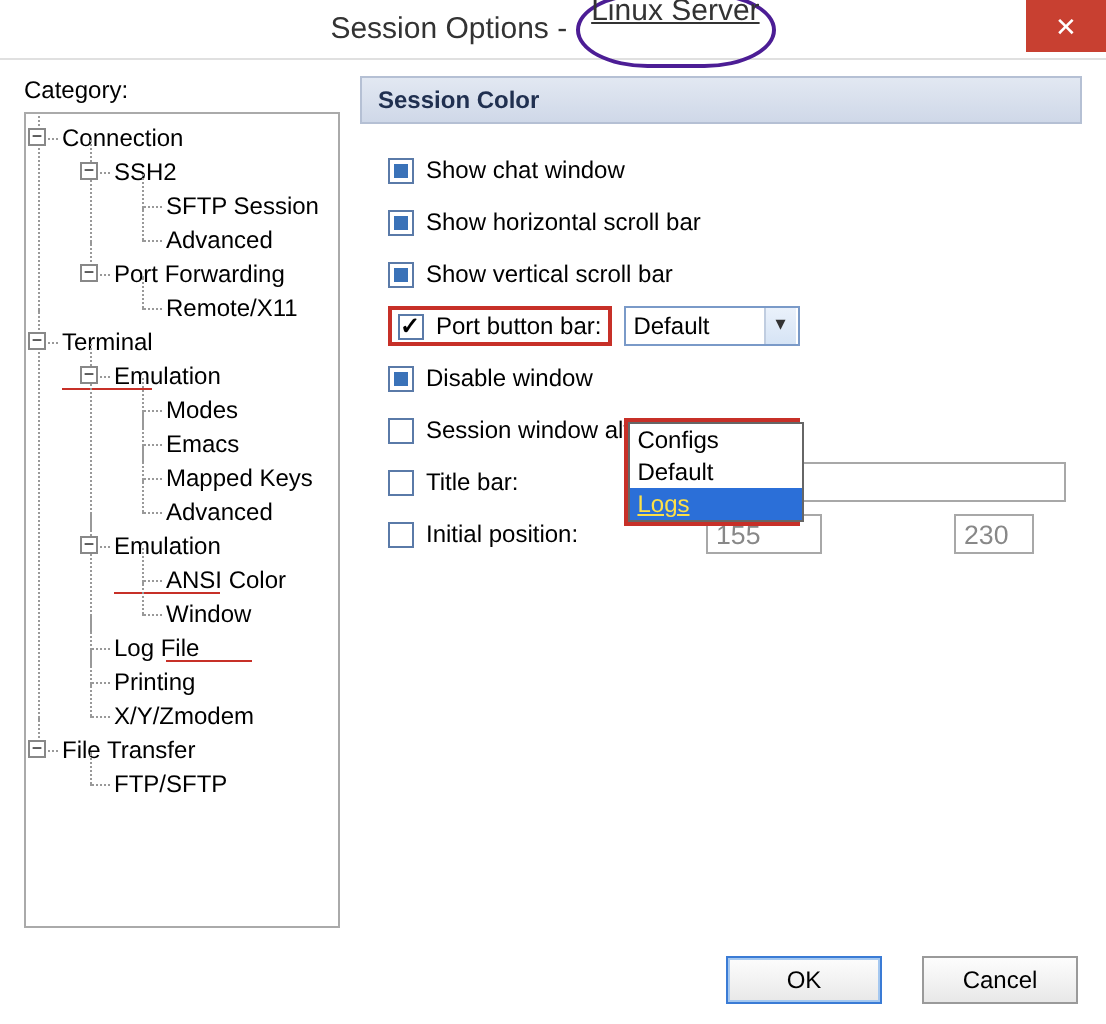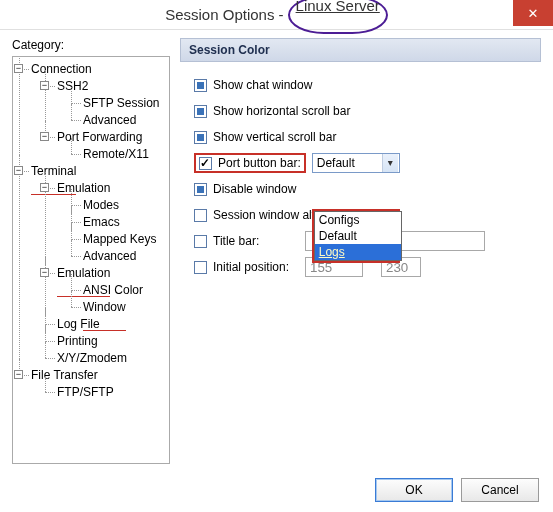--- a/index.html
+++ b/index.html
@@ -200,35 +200,36 @@
     background:#fff;
     border:1px solid #666;
   }
   .dropdown-wrap { border: 2px solid #c73028; padding:0; }
   .dd-item {
     padding: 1px 4px;
     cursor:pointer;
   }
   .dd-item.sel {
     background:#2b6fd8;
-    color:#fef9c3;
+    color:#fde047;
     text-decoration:underline;
   }
   .txt {
     border:1px solid #a8a8a8;
     height:20px;
     padding:0 4px;
     background:#fff;
+    margin-left:48px;
   }
   .footer {
     position:absolute;
     right: 14px;
     bottom: 10px;
     display:flex;
-    gap: 8px;
+    gap: 20px;
   }
   .btn {
     min-width: 78px;
     height: 24px;
     border: 1px solid #9a9a9a;
     background: linear-gradient(#fdfdfd,#e8e8e8);
     cursor:pointer;
     display:flex;
     align-items:center;
     justify-content:center;

